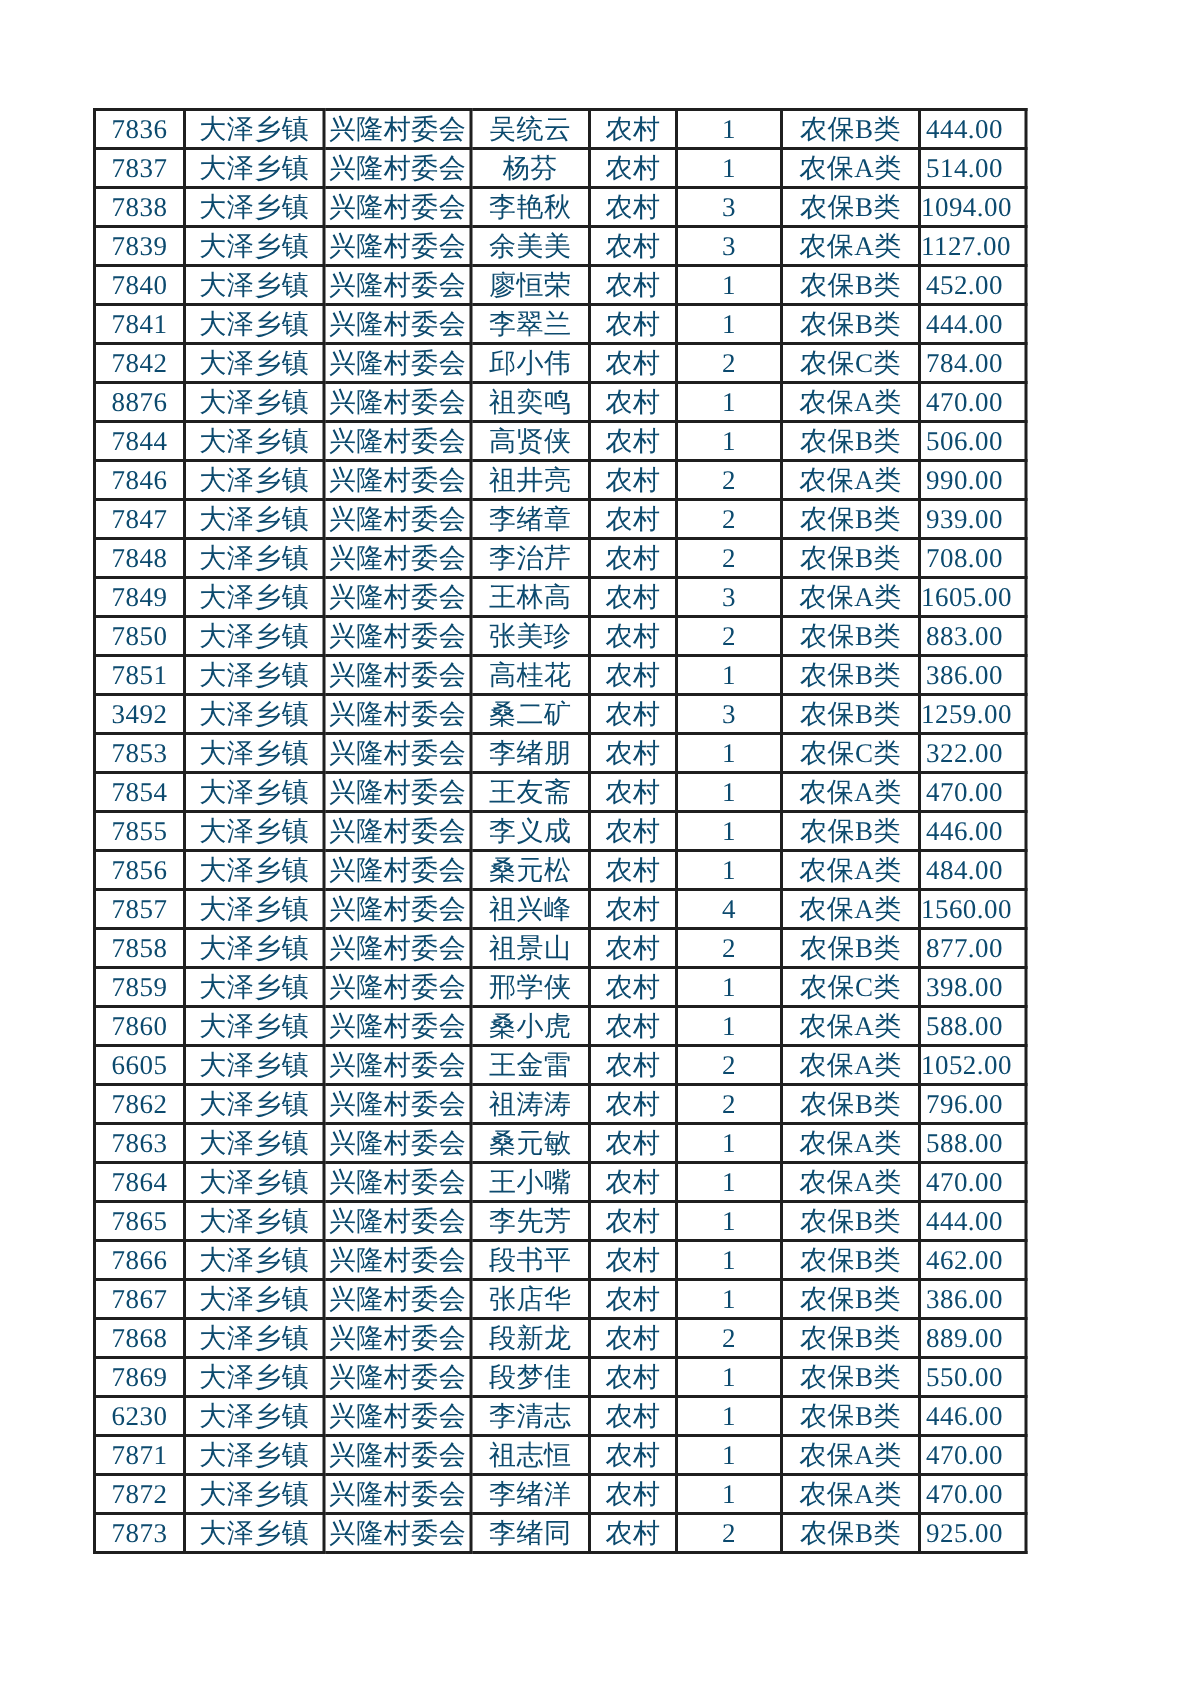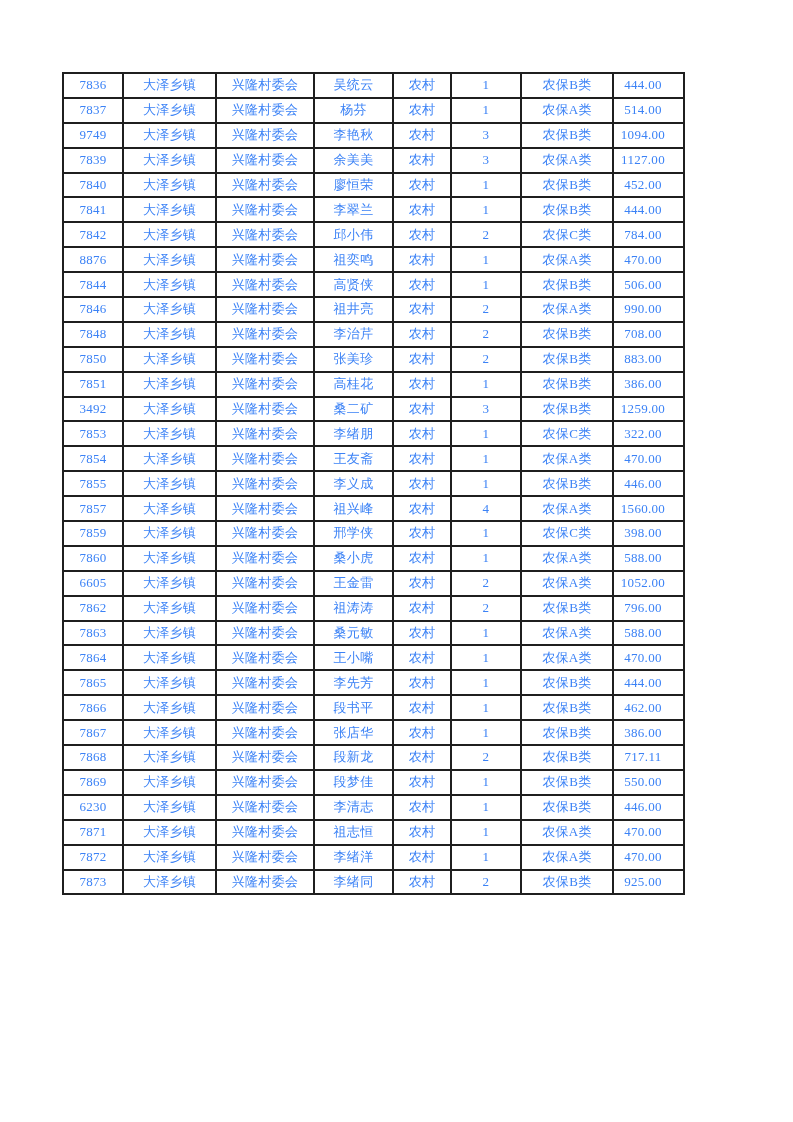--- a/index.html
+++ b/index.html
@@ -15,22 +15,22 @@
     overflow: hidden;
     font-family: "Liberation Serif", "DejaVu Serif", serif;
   }
   table.roster {
     position: absolute;
     left: 62px;
     top: 72px;
     border-collapse: collapse;
     table-layout: fixed;
     width: 621px;
-    font-size: 13px;
-    color: #3b82f6;
+    font-size: 18px;
+    color: #0c4a6e;
     padding-left: 44px;
   }
   table.roster td {
     border: 2px solid #1f1f1f;
     text-align: center;
     vertical-align: middle;
     height: 22.9px;
     padding: 0;
     white-space: nowrap;
     overflow: hidden;
@@ -78,21 +78,21 @@
           <td class="col-id">7837</td>
           <td class="col-town">大泽乡镇</td>
           <td class="col-village">兴隆村委会</td>
           <td class="col-name">杨芬</td>
           <td class="col-residence">农村</td>
           <td class="col-count">1</td>
           <td class="col-category">农保A类</td>
           <td class="col-amount">514.00</td>
         </tr>
         <tr>
-          <td class="col-id">9749</td>
+          <td class="col-id">7838</td>
           <td class="col-town">大泽乡镇</td>
           <td class="col-village">兴隆村委会</td>
           <td class="col-name">李艳秋</td>
           <td class="col-residence">农村</td>
           <td class="col-count">3</td>
           <td class="col-category">农保B类</td>
           <td class="col-amount">1094.00</td>
         </tr>
         <tr>
           <td class="col-id">7839</td>
@@ -158,28 +158,48 @@
           <td class="col-id">7846</td>
           <td class="col-town">大泽乡镇</td>
           <td class="col-village">兴隆村委会</td>
           <td class="col-name">祖井亮</td>
           <td class="col-residence">农村</td>
           <td class="col-count">2</td>
           <td class="col-category">农保A类</td>
           <td class="col-amount">990.00</td>
         </tr>
         <tr>
+          <td class="col-id">7847</td>
+          <td class="col-town">大泽乡镇</td>
+          <td class="col-village">兴隆村委会</td>
+          <td class="col-name">李绪章</td>
+          <td class="col-residence">农村</td>
+          <td class="col-count">2</td>
+          <td class="col-category">农保B类</td>
+          <td class="col-amount">939.00</td>
+        </tr>
+        <tr>
           <td class="col-id">7848</td>
           <td class="col-town">大泽乡镇</td>
           <td class="col-village">兴隆村委会</td>
           <td class="col-name">李治芹</td>
           <td class="col-residence">农村</td>
           <td class="col-count">2</td>
           <td class="col-category">农保B类</td>
           <td class="col-amount">708.00</td>
+        </tr>
+        <tr>
+          <td class="col-id">7849</td>
+          <td class="col-town">大泽乡镇</td>
+          <td class="col-village">兴隆村委会</td>
+          <td class="col-name">王林高</td>
+          <td class="col-residence">农村</td>
+          <td class="col-count">3</td>
+          <td class="col-category">农保A类</td>
+          <td class="col-amount">1605.00</td>
         </tr>
         <tr>
           <td class="col-id">7850</td>
           <td class="col-town">大泽乡镇</td>
           <td class="col-village">兴隆村委会</td>
           <td class="col-name">张美珍</td>
           <td class="col-residence">农村</td>
           <td class="col-count">2</td>
           <td class="col-category">农保B类</td>
           <td class="col-amount">883.00</td>
@@ -228,28 +248,48 @@
           <td class="col-id">7855</td>
           <td class="col-town">大泽乡镇</td>
           <td class="col-village">兴隆村委会</td>
           <td class="col-name">李义成</td>
           <td class="col-residence">农村</td>
           <td class="col-count">1</td>
           <td class="col-category">农保B类</td>
           <td class="col-amount">446.00</td>
         </tr>
         <tr>
+          <td class="col-id">7856</td>
+          <td class="col-town">大泽乡镇</td>
+          <td class="col-village">兴隆村委会</td>
+          <td class="col-name">桑元松</td>
+          <td class="col-residence">农村</td>
+          <td class="col-count">1</td>
+          <td class="col-category">农保A类</td>
+          <td class="col-amount">484.00</td>
+        </tr>
+        <tr>
           <td class="col-id">7857</td>
           <td class="col-town">大泽乡镇</td>
           <td class="col-village">兴隆村委会</td>
           <td class="col-name">祖兴峰</td>
           <td class="col-residence">农村</td>
           <td class="col-count">4</td>
           <td class="col-category">农保A类</td>
           <td class="col-amount">1560.00</td>
+        </tr>
+        <tr>
+          <td class="col-id">7858</td>
+          <td class="col-town">大泽乡镇</td>
+          <td class="col-village">兴隆村委会</td>
+          <td class="col-name">祖景山</td>
+          <td class="col-residence">农村</td>
+          <td class="col-count">2</td>
+          <td class="col-category">农保B类</td>
+          <td class="col-amount">877.00</td>
         </tr>
         <tr>
           <td class="col-id">7859</td>
           <td class="col-town">大泽乡镇</td>
           <td class="col-village">兴隆村委会</td>
           <td class="col-name">邢学侠</td>
           <td class="col-residence">农村</td>
           <td class="col-count">1</td>
           <td class="col-category">农保C类</td>
           <td class="col-amount">398.00</td>
@@ -335,21 +375,21 @@
           <td class="col-amount">386.00</td>
         </tr>
         <tr>
           <td class="col-id">7868</td>
           <td class="col-town">大泽乡镇</td>
           <td class="col-village">兴隆村委会</td>
           <td class="col-name">段新龙</td>
           <td class="col-residence">农村</td>
           <td class="col-count">2</td>
           <td class="col-category">农保B类</td>
-          <td class="col-amount">717.11</td>
+          <td class="col-amount">889.00</td>
         </tr>
         <tr>
           <td class="col-id">7869</td>
           <td class="col-town">大泽乡镇</td>
           <td class="col-village">兴隆村委会</td>
           <td class="col-name">段梦佳</td>
           <td class="col-residence">农村</td>
           <td class="col-count">1</td>
           <td class="col-category">农保B类</td>
           <td class="col-amount">550.00</td>

